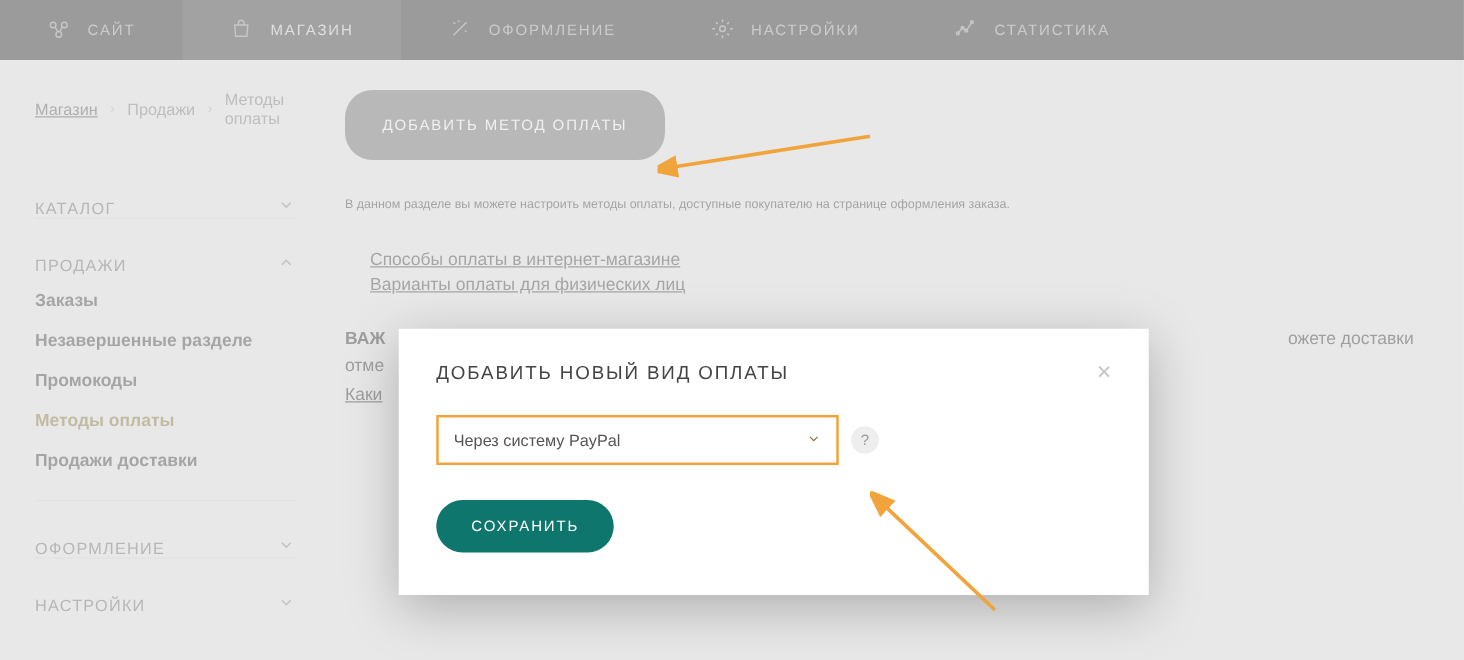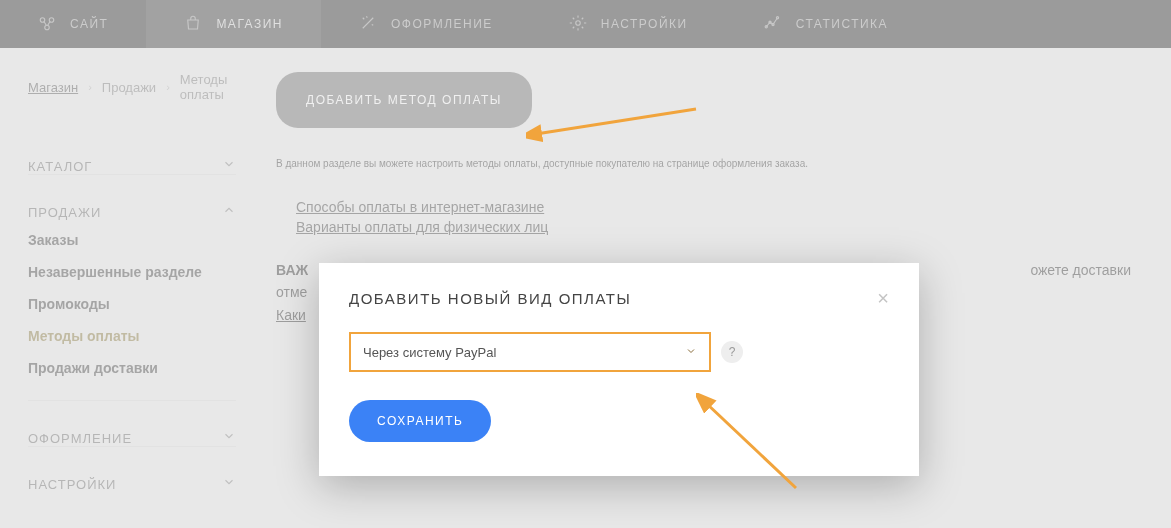--- a/index.html
+++ b/index.html
@@ -114,36 +114,36 @@
     display:flex; justify-content:space-between; align-items:center;
     margin-bottom:22px;
   }
   .modal-title {
     font-size:15px; letter-spacing:1.5px; color:#444; text-transform:uppercase;
   }
   .modal-close { font-size:20px; color:#c4c4c4; cursor:pointer; }
   .field-label { font-size:13px; color:#666; margin-bottom:10px;}
   .field-row { display:flex; align-items:center; gap:10px; margin-bottom:28px;}
   .select {
-    width:362px; height:40px;
+    width:322px; height:40px;
     border:2px solid #f1a43c;
     display:flex; align-items:center; justify-content:space-between;
     padding:0 12px;
     font-size:13px; color:#555;
     cursor:pointer;
     background:#fff;
   }
   .help-circle {
     width:22px;height:22px;border-radius:50%;
     background:#eeeeee;color:#999;
     display:flex;align-items:center;justify-content:center;
     font-size:12px;cursor:pointer;
   }
   .save-btn {
-    background:#3b82f6;color:#fff;border:none;border-radius:22px;
+    background:#0f766e;color:#fff;border:none;border-radius:22px;
     height:42px; padding:0 28px;
     font-size:12px;letter-spacing:1.5px;cursor:pointer;
     text-transform:uppercase;
   }
   .arrow1 {
     position:absolute;
     left:526px; top:104px;
     pointer-events:none;
   }
   .arrow2 {

